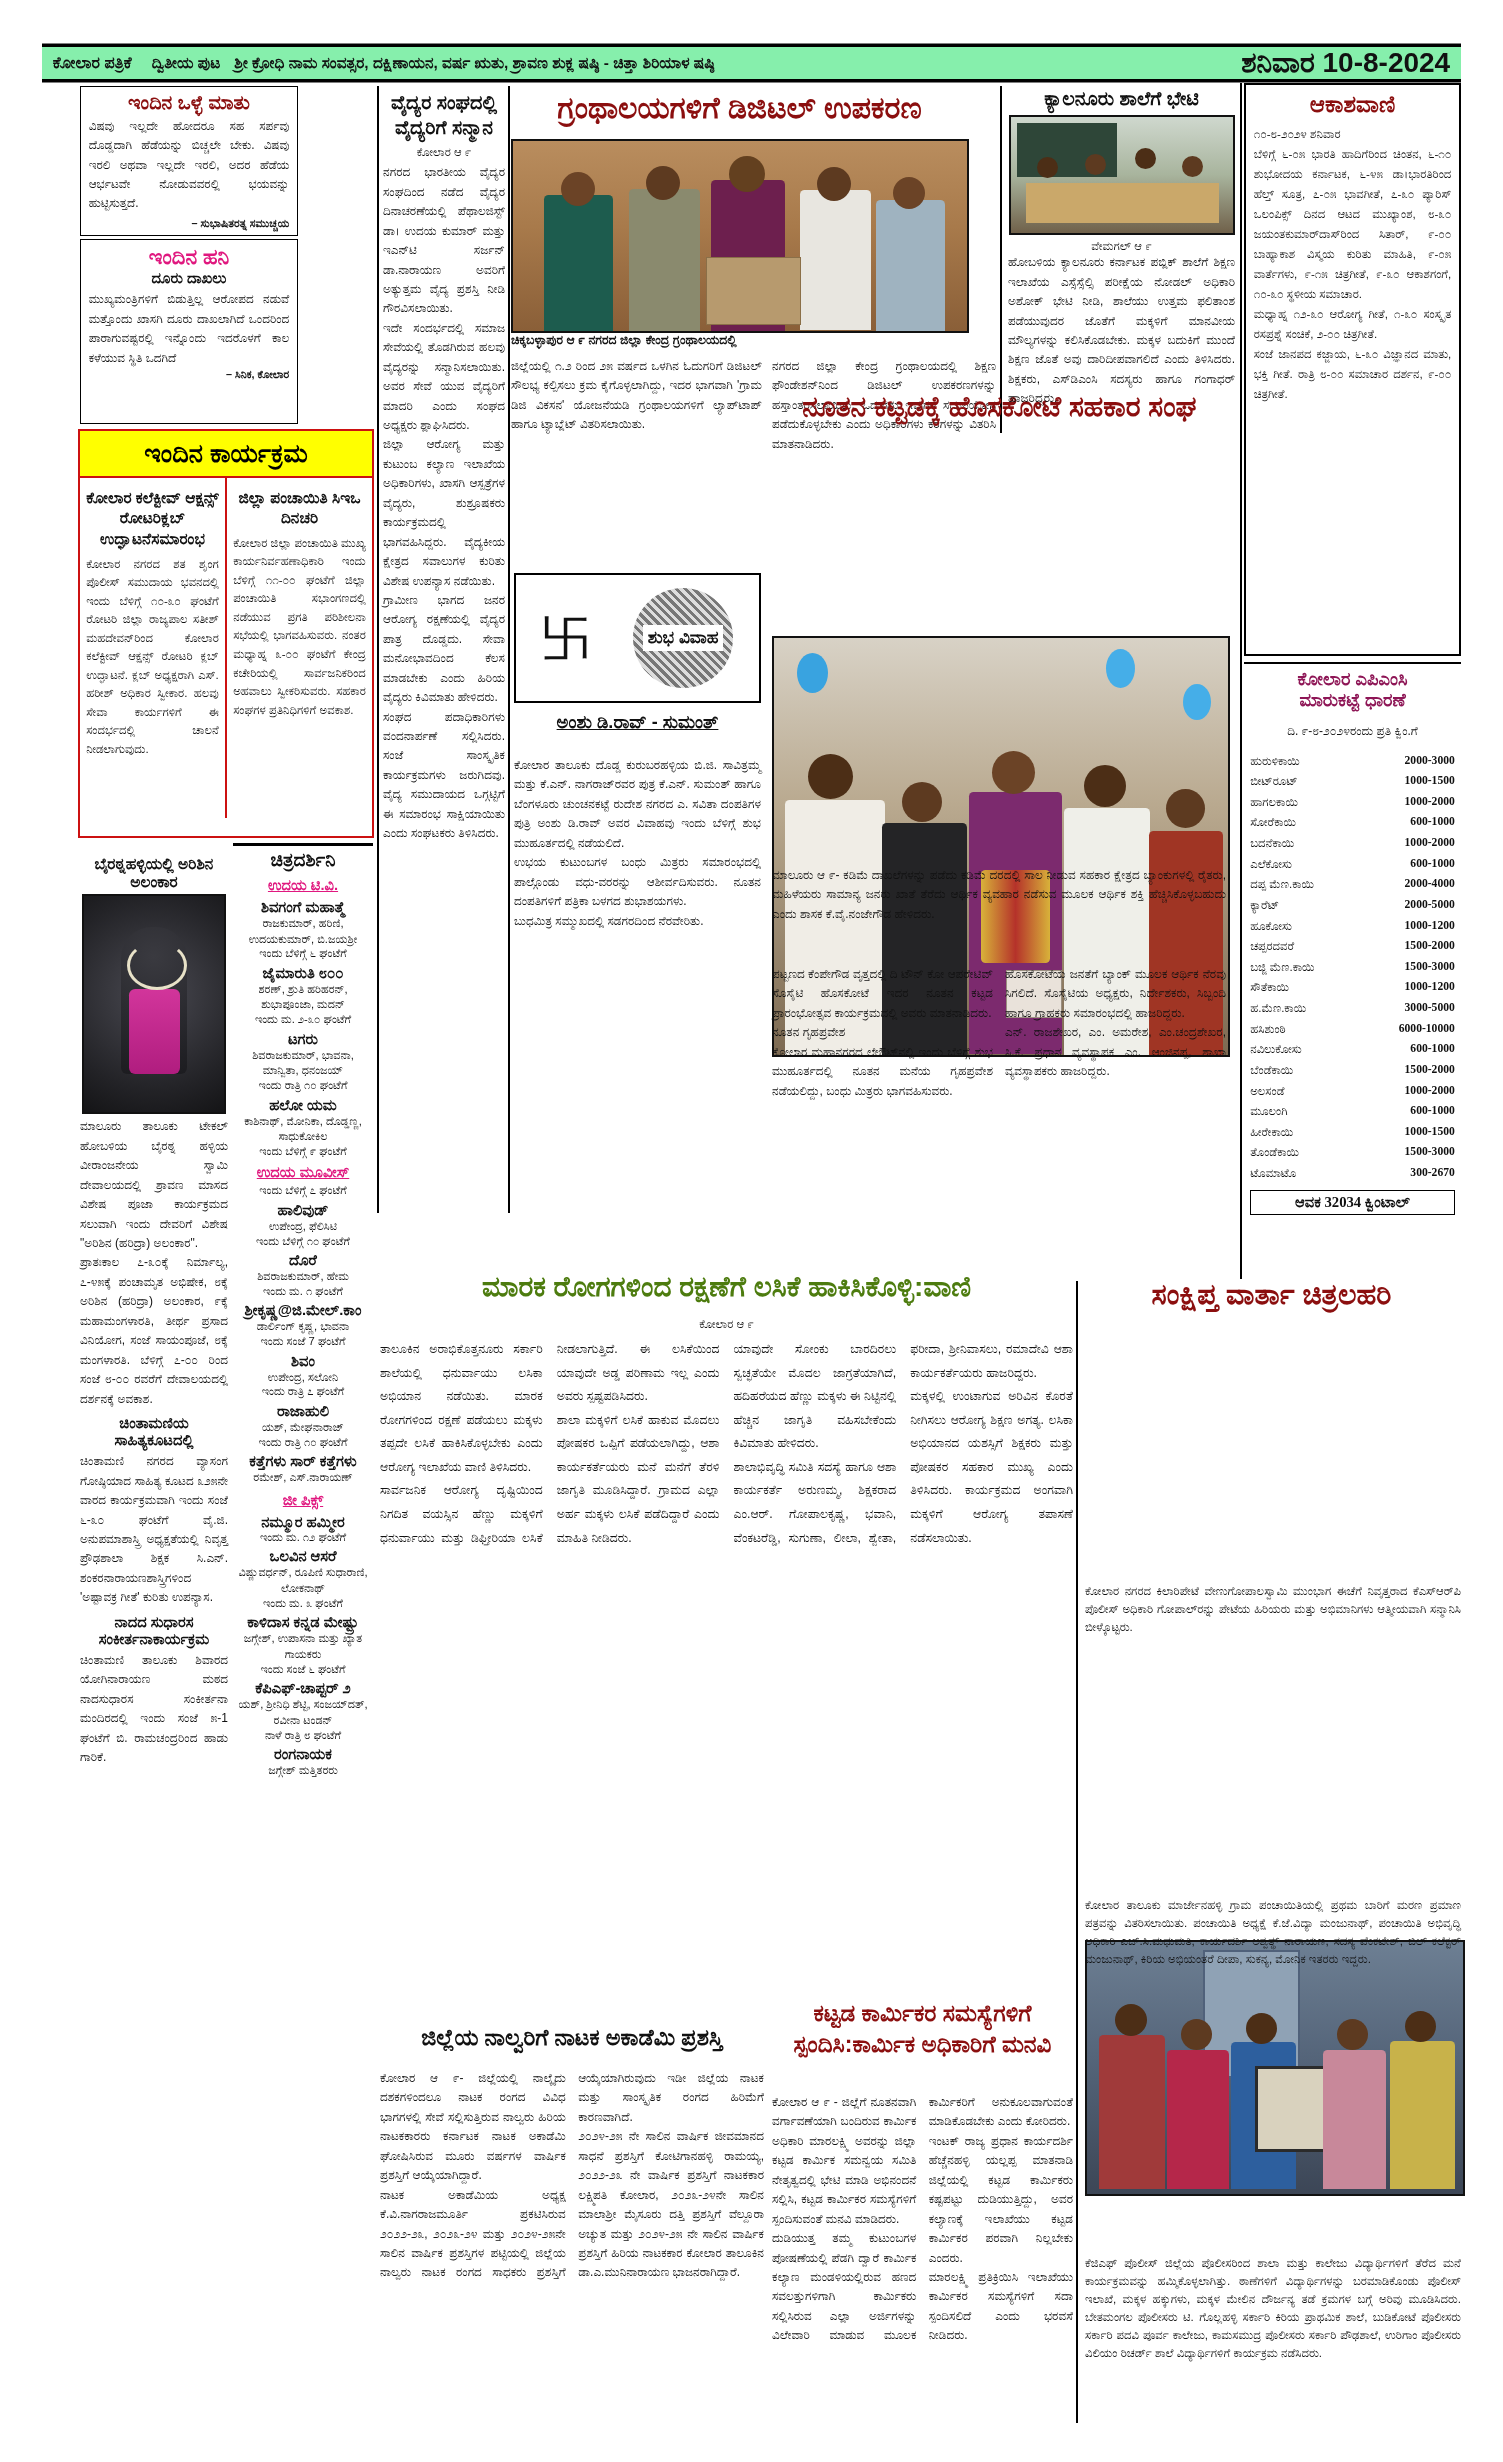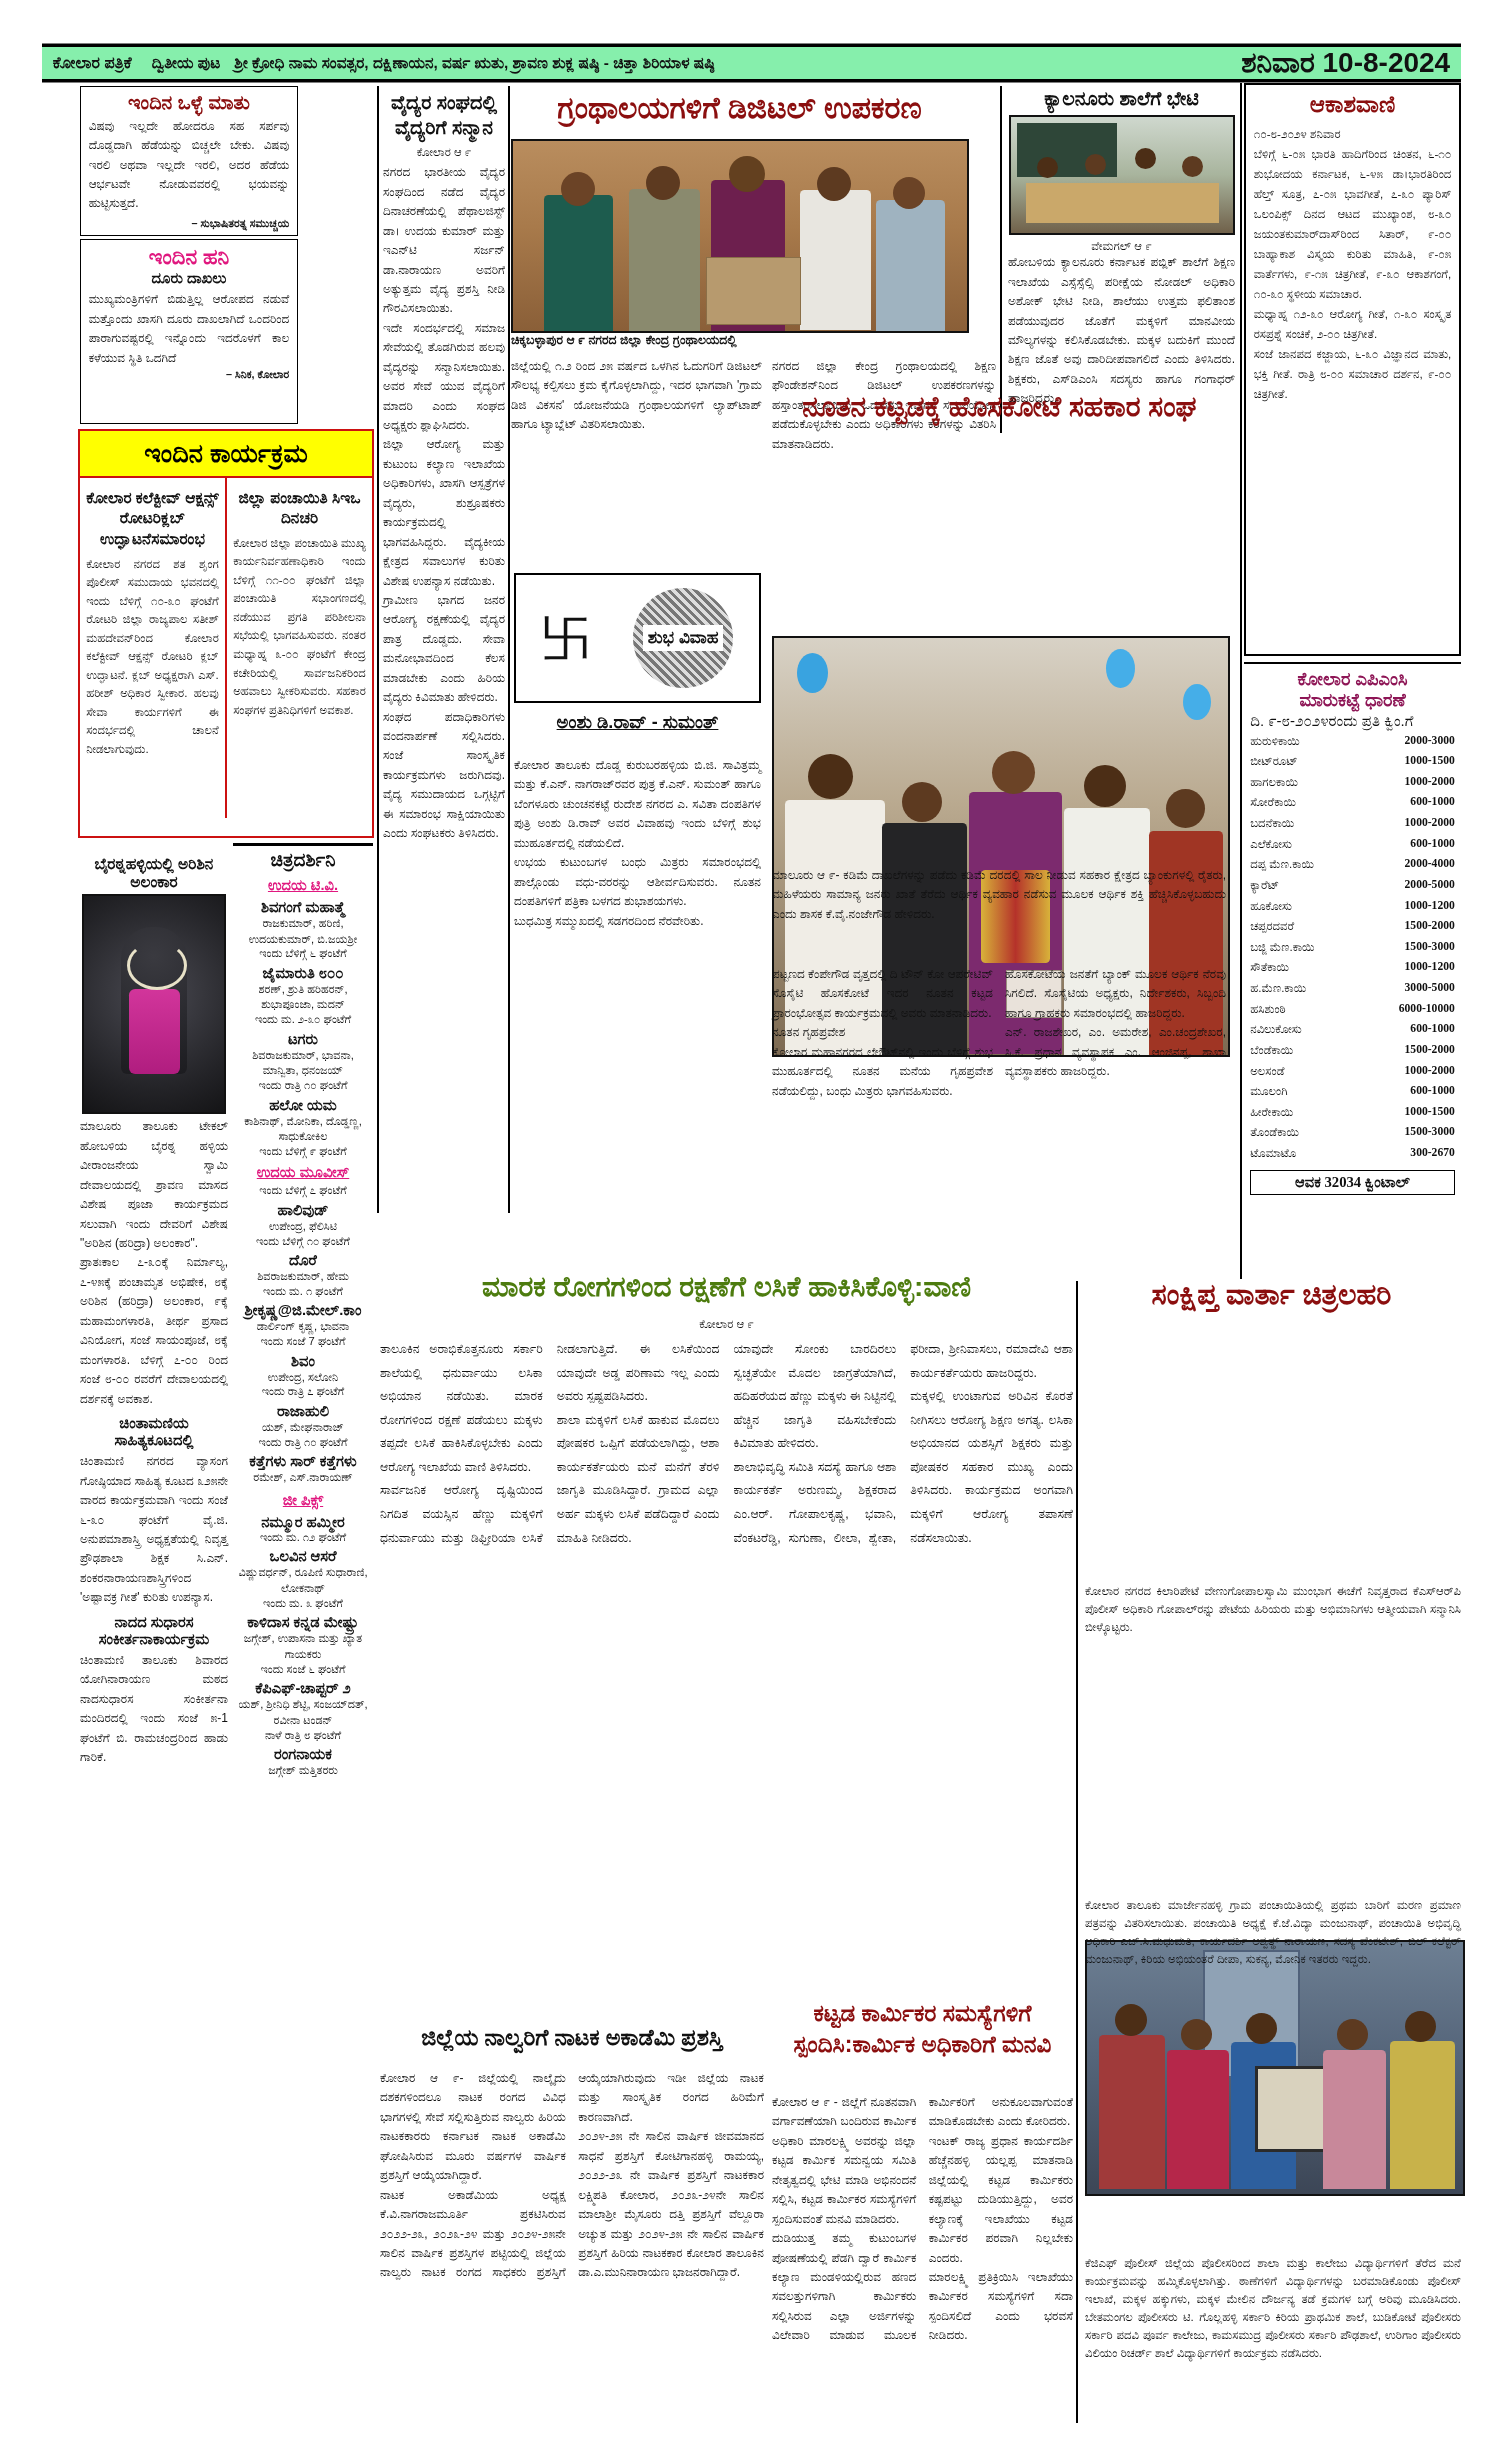--- a/index.html
+++ b/index.html
@@ -284,21 +284,21 @@
     <div class="ctr b hl-darkred" style="font-size:23px;">ಆಕಾಶವಾಣಿ</div>
     <div class="jt body-txt" style="margin-top:6.2px;font-size:11.6px;line-height:1.72;">೧೦-೮-೨೦೨೪  ಶನಿವಾರ
 ಬೆಳಿಗ್ಗೆ ೬-೦೫ ಭಾರತಿ ಹಾದಿಗೆರಿಂದ ಚಿಂತನ, ೬-೧೦ ಶುಭೋದಯ ಕರ್ನಾಟಕ, ೬-೪೫ ಡಾ।ಭಾರತಿರಿಂದ ಹೆಲ್ತ್ ಸೂತ್ರ, ೭-೦೫ ಭಾವಗೀತೆ, ೭-೩೦ ಪ್ಯಾರಿಸ್ ಒಲಂಪಿಕ್ಸ್ ದಿನದ ಆಟದ ಮುಖ್ಯಾಂಶ, ೮-೩೦ ಜಯಂತಕುಮಾರ್‌ದಾಸ್‌ರಿಂದ ಸಿತಾರ್, ೯-೦೦ ಬಾಹ್ಯಾಕಾಶ ವಿಸ್ಮಯ ಕುರಿತು ಮಾಹಿತಿ, ೯-೦೫ ವಾರ್ತೆಗಳು, ೯-೧೫ ಚಿತ್ರಗೀತೆ, ೯-೩೦ ಆಕಾಶಗಂಗೆ, ೧೦-೩೦ ಸ್ಥಳೀಯ ಸಮಾಚಾರ.
 ಮಧ್ಯಾಹ್ನ ೧೨-೩೦ ಆರೋಗ್ಯ ಗೀತೆ, ೧-೩೦ ಸಂಸ್ಕೃತ ರಸಪ್ರಶ್ನೆ ಸಂಚಿಕೆ, ೨-೦೦ ಚಿತ್ರಗೀತೆ.
 ಸಂಜೆ ಜಾನಪದ ಕಜ್ಜಾಯ, ೬-೩೦ ವಿಜ್ಞಾನದ ಮಾತು, ಭಕ್ತಿ ಗೀತೆ. ರಾತ್ರಿ ೮-೦೦ ಸಮಾಚಾರ ದರ್ಶನ, ೯-೦೦ ಚಿತ್ರಗೀತೆ.</div>
   </div>
 
   <div class="abs" style="left:1244px;top:662px;width:217px;border-top:2.3px solid #000;padding:4.6px 6.2px 0;box-sizing:border-box;">
     <div class="ctr b hl-purple" style="font-size:18px;">ಕೋಲಾರ ಎಪಿಎಂಸಿ</div>
     <div class="ctr b hl-purple" style="font-size:18px;">ಮಾರುಕಟ್ಟೆ ಧಾರಣೆ</div>
-    <div style="font-size:15px;margin:1px 0;">ದಿ. ೯-೮-೨೦೨೪ರಂದು ಪ್ರತಿ ಕ್ವಿಂ.ಗೆ</div>
+    <div style="font-size:12px;margin:13px 0;text-align:center;">ದಿ. ೯-೮-೨೦೨೪ರಂದು ಪ್ರತಿ ಕ್ವಿಂ.ಗೆ</div>
     <div>
         <div class="apmc-row">
           <span class="apmc-item">ಹುರುಳಿಕಾಯಿ</span>
           <span class="apmc-price">2000-3000</span>
         </div>
         <div class="apmc-row">
           <span class="apmc-item">ಬೀಟ್‌ರೂಟ್</span>
           <span class="apmc-price">1000-1500</span>
         </div>
         <div class="apmc-row">

